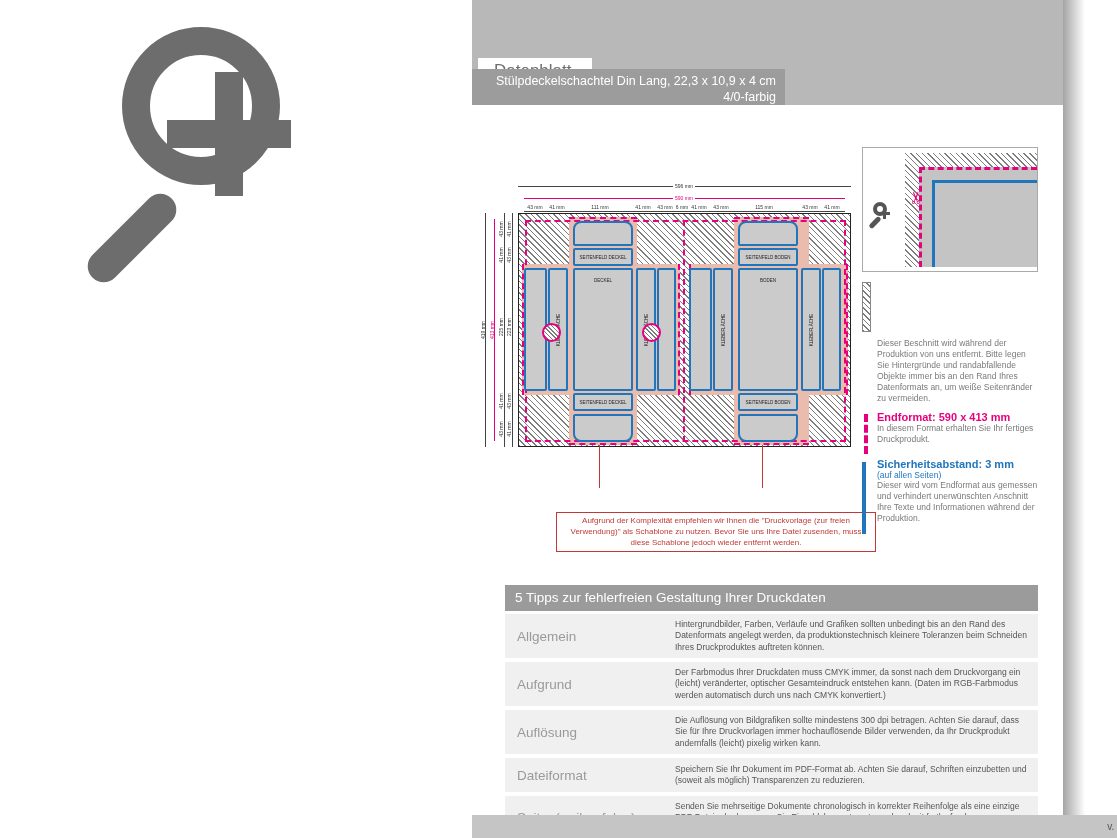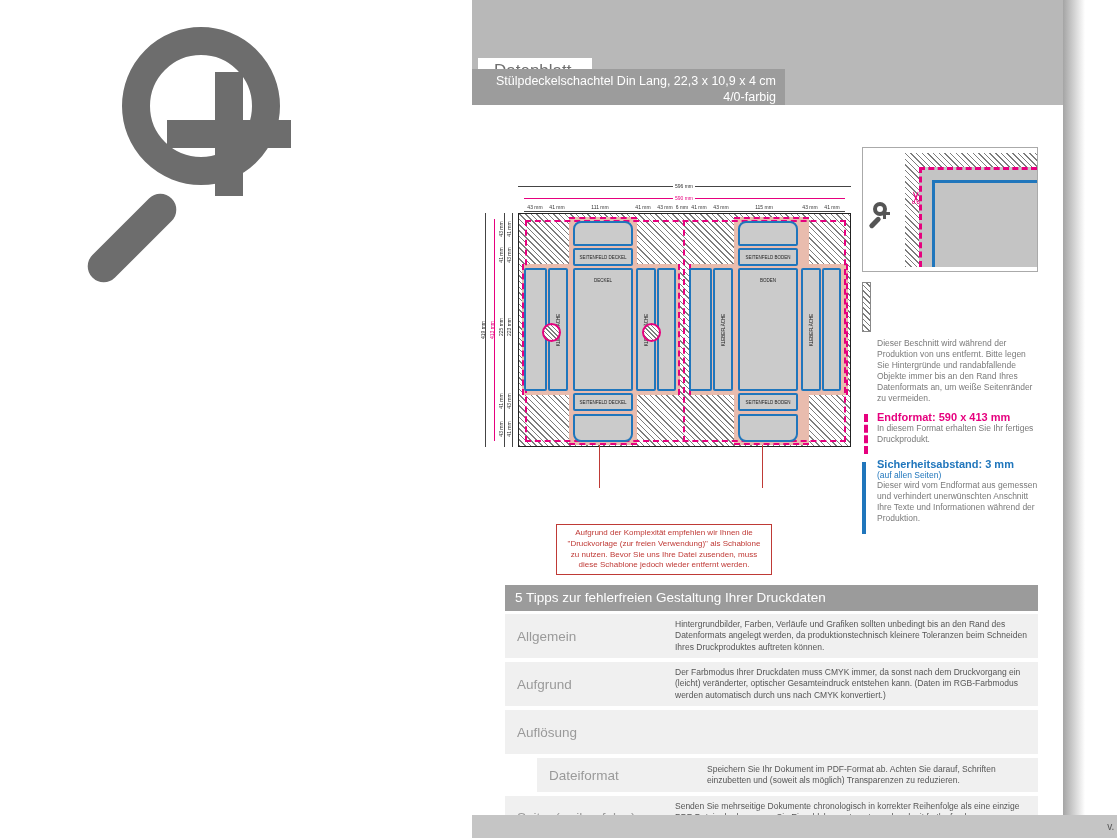--- a/index.html
+++ b/index.html
@@ -155,21 +155,21 @@
       <div class="panel" style="left:219px;top:179px;width:60px;height:18px;">
           <span class="plab" style="padding-top:5px;">SEITENFELD BODEN</span>
         </div>
       <div class="panel tuckB" style="left:219px;top:200px;width:60px;height:28px;"></div>
     </div>
   </div>
 
   <div class="abs rline" style="left:599px;top:445px;width:0;height:43px;"></div>
   <div class="abs rline" style="left:762px;top:445px;width:0;height:43px;"></div>
 
-  <div class="abs note" style="left:556px;top:524px;width:216px;"><span>Aufgrund der Komplexität empfehlen wir Ihnen die "Druckvorlage (zur freien Verwendung)" als Schablone zu nutzen. Bevor Sie uns Ihre Datei zusenden, muss diese Schablone jedoch wieder entfernt werden.</span></div>
+  <div class="abs note" style="left:556px;top:512px;width:320px;"><span>Aufgrund der Komplexität empfehlen wir Ihnen die "Druckvorlage (zur freien Verwendung)" als Schablone zu nutzen. Bevor Sie uns Ihre Datei zusenden, muss diese Schablone jedoch wieder entfernt werden.</span></div>
 
   <div class="abs ipanel" style="left:862px;top:147px;width:176px;height:125px;">
 
     <div class="abs" style="left:6px;top:50px;width:34px;height:40px;">
       <div class="abs" style="left:4px;top:4px;width:14px;height:14px;border:4px solid #555;border-radius:50%;"></div>
       <div class="abs" style="left:9px;top:13.5px;width:12px;height:3px;background:#555;"></div>
       <div class="abs" style="left:13.5px;top:9px;width:3px;height:12px;background:#555;"></div>
       <div class="abs" style="left:-1px;top:22px;width:14px;height:5px;background:#555;border-radius:3px;transform:rotate(-45deg);"></div>
     </div>
 
@@ -202,22 +202,23 @@
     <div class="trow" style="min-height:44px;">
       <div class="tlabel">Allgemein</div>
       <div class="ttext">Hintergrundbilder, Farben, Verläufe und Grafiken sollten unbedingt bis an den Rand des Datenformats angelegt werden, da produktionstechnisch kleinere Toleranzen beim Schneiden Ihres Druckproduktes auftreten können.</div>
     </div>
     <div class="trow" style="min-height:44px;">
       <div class="tlabel">Aufgrund</div>
       <div class="ttext">Der Farbmodus Ihrer Druckdaten muss CMYK immer, da sonst nach dem Druckvorgang ein (leicht) veränderter, optischer Gesamteindruck entstehen kann. (Daten im RGB-Farbmodus werden automatisch durch uns nach CMYK konvertiert.)</div>
     </div>
     <div class="trow" style="min-height:44px;">
       <div class="tlabel">Auflösung</div>
-    </div>
-    <div class="trow" style="min-height:34px;margin-left:32px;">
+      <div class="ttext">Die Auflösung von Bildgrafiken sollte mindestens 300 dpi betragen. Achten Sie darauf, dass Sie für Ihre Druckvorlagen immer hochauflösende Bilder verwenden, da Ihr Druckprodukt andernfalls (leicht) pixelig wirken kann.</div>
+    </div>
+    <div class="trow" style="min-height:34px;">
       <div class="tlabel">Dateiformat</div>
       <div class="ttext">Speichern Sie Ihr Dokument im PDF-Format ab. Achten Sie darauf, Schriften einzubetten und (soweit als möglich) Transparenzen zu reduzieren.</div>
     </div>
     <div class="trow" style="min-height:28px;margin-bottom:0;">
       <div class="tlabel">Seiten(-reihenfolge)</div>
       <div class="ttext">Senden Sie mehrseitige Dokumente chronologisch in korrekter Reihenfolge als eine einzige PDF-Datei oder benennen Sie Einzeldokumente entsprechend mit fortlaufenden Seitennummern.</div>
     </div>
   </div>
 
   <div class="abs footer" style="left:472px;top:815px;width:711px;height:23px;"><span>v. 1.0</span></div>

